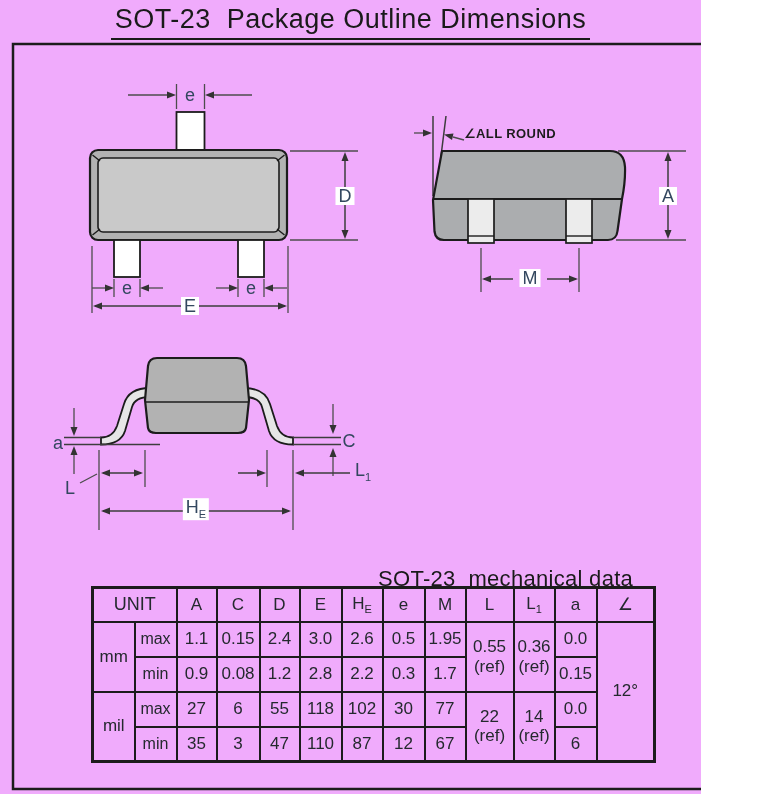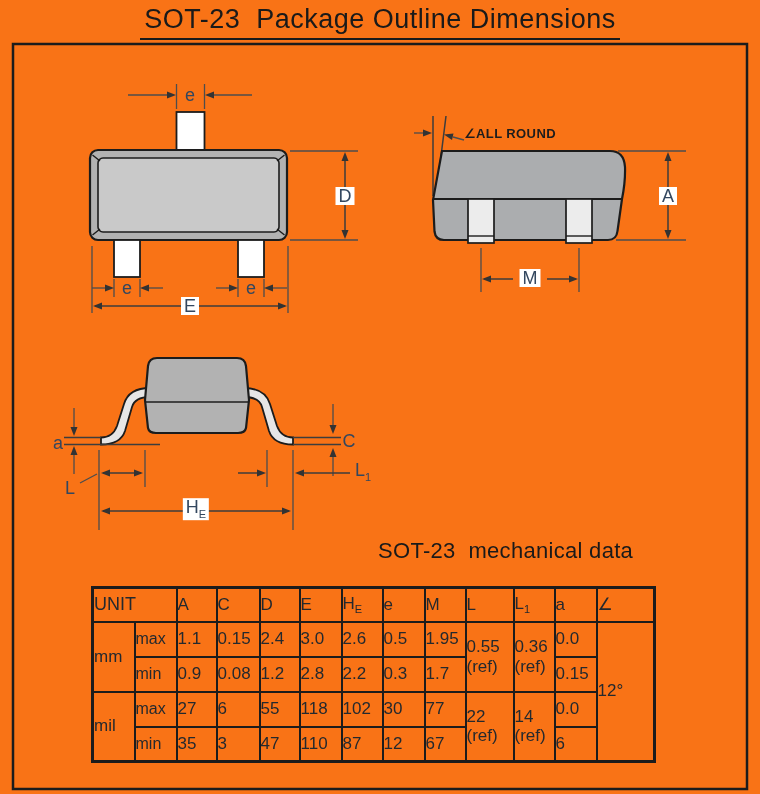--- a/index.html
+++ b/index.html
@@ -1,30 +1,30 @@
 <!DOCTYPE html>
 <html><head>
 <meta charset="utf-8">
 <style>
   html,body{margin:0;padding:0;background:#fff;}
-  .page{position:relative;width:760px;height:794px;background:#f97316;overflow:hidden;
+  .page{position:relative;width:701px;height:794px;background:#f0abfc;overflow:hidden;
         font-family:"Liberation Sans","DejaVu Sans",sans-serif;color:#1d1d1d;}
   .title{position:absolute;left:0;top:4px;width:100%;text-align:center;}
   .title span{display:inline-block;font-size:27px;letter-spacing:.5px;color:#1a1a1a;
         border-bottom:2.5px solid #1a1a1a;padding:0 4px 3px 4px;white-space:pre;}
   svg{position:absolute;left:0;top:0;}
   .lbl{position:absolute;transform:translate(-50%,-50%);font-size:18px;color:#33475f;
        background:#fff;padding:0 3px;line-height:1;white-space:pre;}
   .lbl sub{font-size:11px;}
   .lbl-allround{position:absolute;transform:none;font-size:13px;font-weight:600;
        letter-spacing:.4px;color:#1d1d1d;background:transparent;padding:0;}
   .tbl-title{position:absolute;font-size:22px;color:#1a1a1a;white-space:pre;letter-spacing:.3px;}
   table.mech{position:absolute;left:91px;top:586px;border-collapse:collapse;table-layout:fixed;
        width:562px;height:172px;font-size:17px;color:#24292e;}
-  table.mech th,table.mech td{border:2px solid #1c1c1c;text-align:left;vertical-align:middle;
+  table.mech th,table.mech td{border:2px solid #1c1c1c;text-align:center;vertical-align:middle;
        font-weight:400;padding:0;line-height:1.15;}
   table.mech{border:3px solid #1c1c1c;}
   table.mech sub{font-size:11px;}
   .two-line span{display:block;}
   .outline{stroke:#1c1c1c;}
   .dim{stroke:#4d4d4d;stroke-width:1.3;fill:none;}
   .dimd{stroke:#3d3d3d;stroke-width:1.5;fill:none;}
   .ah{fill:#333;stroke:none;}
 </style>
 </head>
@@ -157,21 +157,21 @@
   <div class="lbl" style="left:190px;top:306px;">E</div>
   <div class="lbl lbl-allround" style="left:464px;top:127px;">∠ALL ROUND</div>
   <div class="lbl" style="left:668px;top:196px;">A</div>
   <div class="lbl" style="left:530px;top:278px;">M</div>
   <div class="lbl" style="left:58px;top:443px;background:transparent;">a</div>
   <div class="lbl" style="left:349px;top:441px;background:transparent;">C</div>
   <div class="lbl" style="left:70px;top:488px;background:transparent;">L</div>
   <div class="lbl" style="left:363px;top:472px;background:transparent;"><span>L</span><sub>1</sub></div>
   <div class="lbl" style="left:196px;top:509px;"><span>H</span><sub>E</sub></div>
 
-  <div class="tbl-title" style="left:378px;top:538px;">SOT-23  mechanical data</div>
+  <div class="tbl-title" style="left:378px;top:566px;">SOT-23  mechanical data</div>
 
   <table class="mech">
     <colgroup>
       <col style="width:42px">
         <col style="width:42px">
         <col style="width:40px">
         <col style="width:43px">
       <col style="width:40px">
         <col style="width:42px">
         <col style="width:41px">

